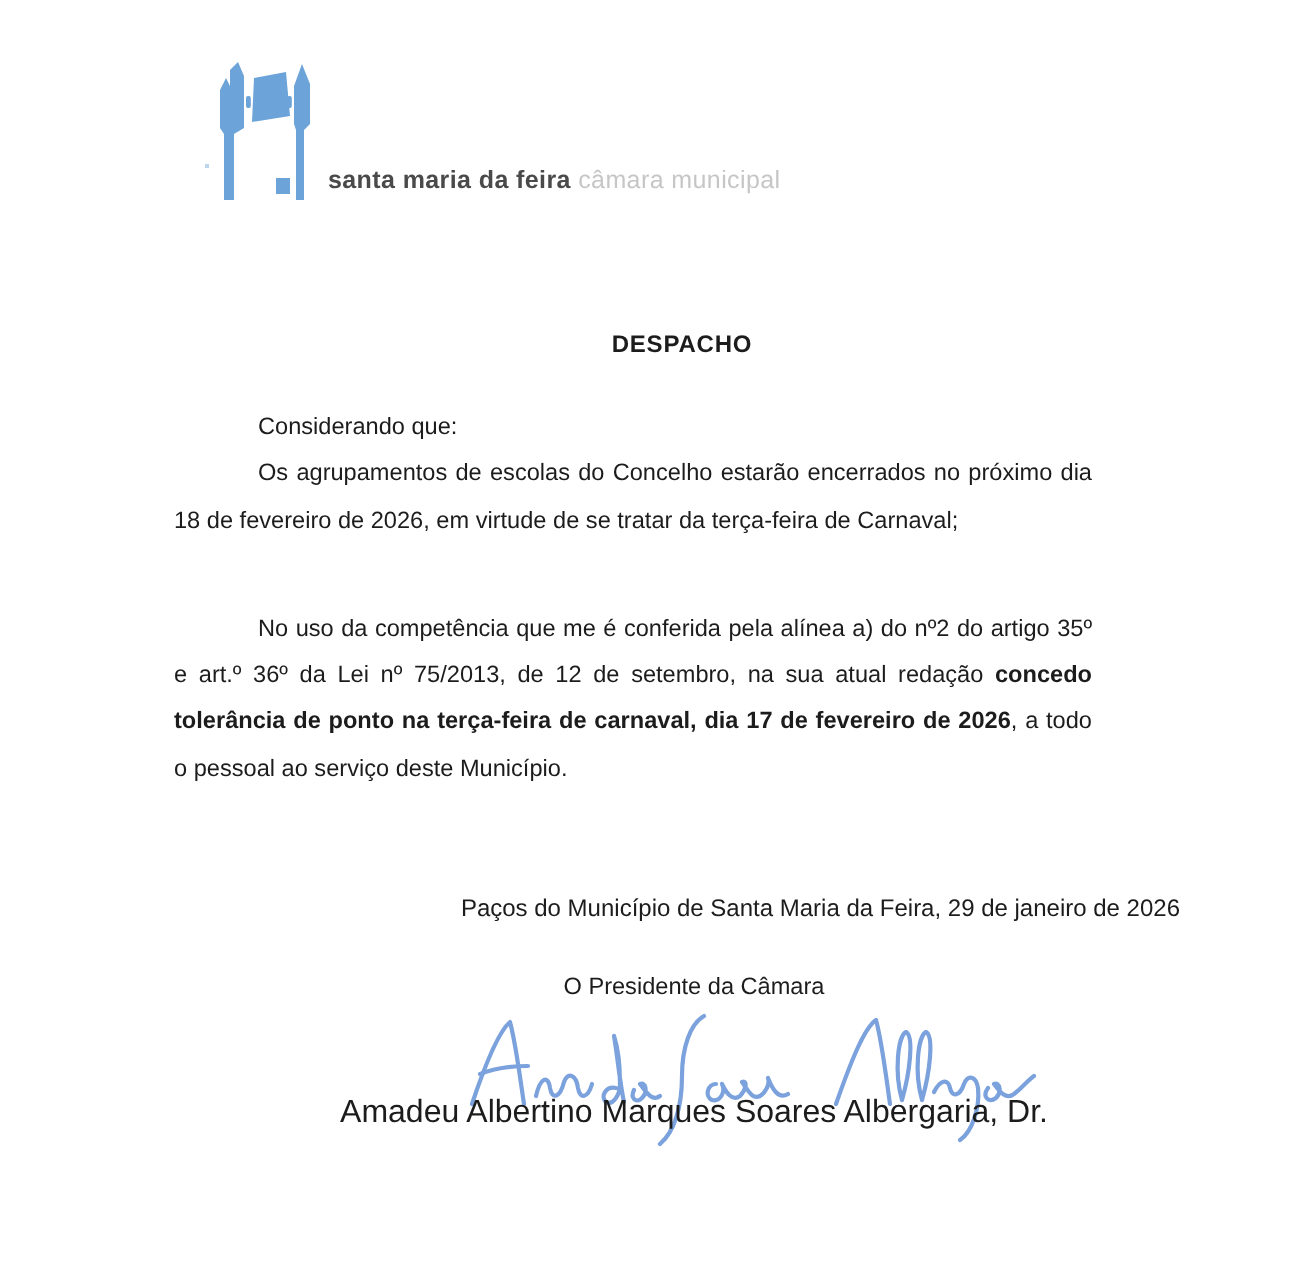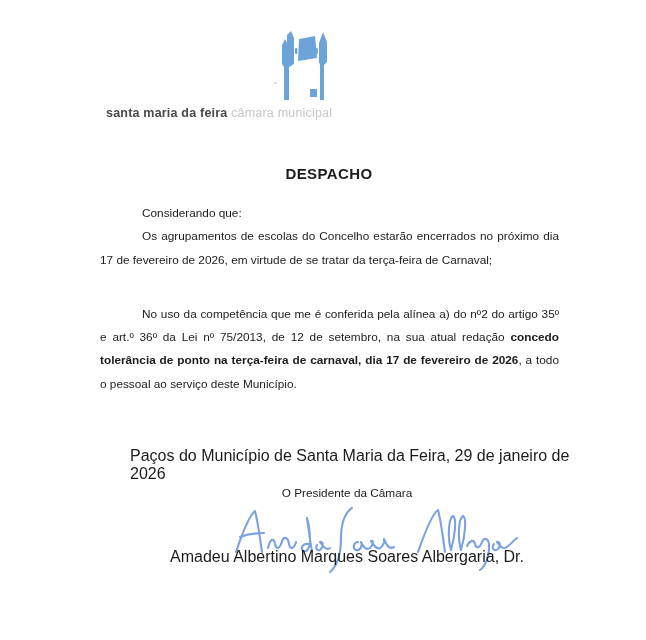--- a/index.html
+++ b/index.html
@@ -17,21 +17,20 @@
     overflow: hidden;
   }
 
   
   .logo-block {
     position: absolute;
     top: 26px;
     left: 102px;
     display: flex;
     align-items: flex-end;
-    flex-direction: column;
   }
   .logo-mark {
     width: 58px;
     height: 80px;
     flex: 0 0 auto;
   }
   .wordmark {
     margin-left: 4px;
     margin-bottom: 9px;
     font-size: 12.5px;
@@ -45,33 +44,33 @@
   .wordmark .brand-light {
     font-weight: normal;
     color: #c6c6c6;
     letter-spacing: 0.2px;
   }
 
   
   .doc-title {
     position: absolute;
     top: 165px;
-    left: 94px;
+    left: 106px;
     width: 470px;
     text-align: center;
     font-weight: bold;
-    font-size: 15px;
+    font-size: 12px;
     letter-spacing: 0.4px;
   }
 
   
   .doc-body {
     position: absolute;
     top: 202px;
-    left: 100px;
+    left: 87px;
     width: 459px;
     font-size: 11.8px;
     line-height: 23.3px;
     text-align: justify;
   }
   .doc-body p {
     margin: 0;
     text-indent: 42px;
   }
   .doc-body p.spaced {
@@ -80,22 +79,22 @@
   .doc-body b {
     font-weight: bold;
   }
 
   
   .dateline {
     position: absolute;
     top: 447px;
     left: 130px;
     width: 460px;
-    text-align: left;
-    font-size: 16px;
+    text-align: right;
+    font-size: 12px;
   }
 
   
   .sig-block {
     position: absolute;
     top: 486px;
     left: 97px;
     width: 500px;
     text-align: center;
     font-size: 11.8px;
@@ -150,21 +149,21 @@
     </svg>
     <div class="wordmark">
       <span class="brand-strong">santa maria da feira</span><span class="brand-light"> câmara municipal</span>
     </div>
   </div>
 
   <div class="doc-title">DESPACHO</div>
 
   <div class="doc-body">
     <p>Considerando que:</p>
-    <p>Os agrupamentos de escolas do Concelho estarão encerrados no próximo dia 17 de fevereiro de 2026, em virtude de se tratar da terça-feira de Carnaval;</p>
+    <p>Os agrupamentos de escolas do Concelho estarão encerrados no próximo dia 18 de fevereiro de 2026, em virtude de se tratar da terça-feira de Carnaval;</p>
     <p class="spaced"><span>No uso da competência que me é conferida pela alínea a) do nº2 do artigo 35º e art.º 36º da Lei nº 75/2013, de 12 de setembro, na sua atual redação </span><b>concedo tolerância de ponto na terça-feira de carnaval, dia 17 de fevereiro de 2026</b><span>, a todo o pessoal ao serviço deste Município.</span></p>
   </div>
 
   <div class="dateline">Paços do Município de Santa Maria da Feira, 29 de janeiro de 2026</div>
 
   <div class="sig-block">
     <span class="sig-role">O Presidente da Câmara</span>
     <div class="sig-wrap">
 
       <svg class="sig-svg" viewBox="0 0 300 72" xmlns="http://www.w3.org/2000/svg" fill="none" stroke="#7ba2dc" stroke-width="2.1" stroke-linecap="round" stroke-linejoin="round">

